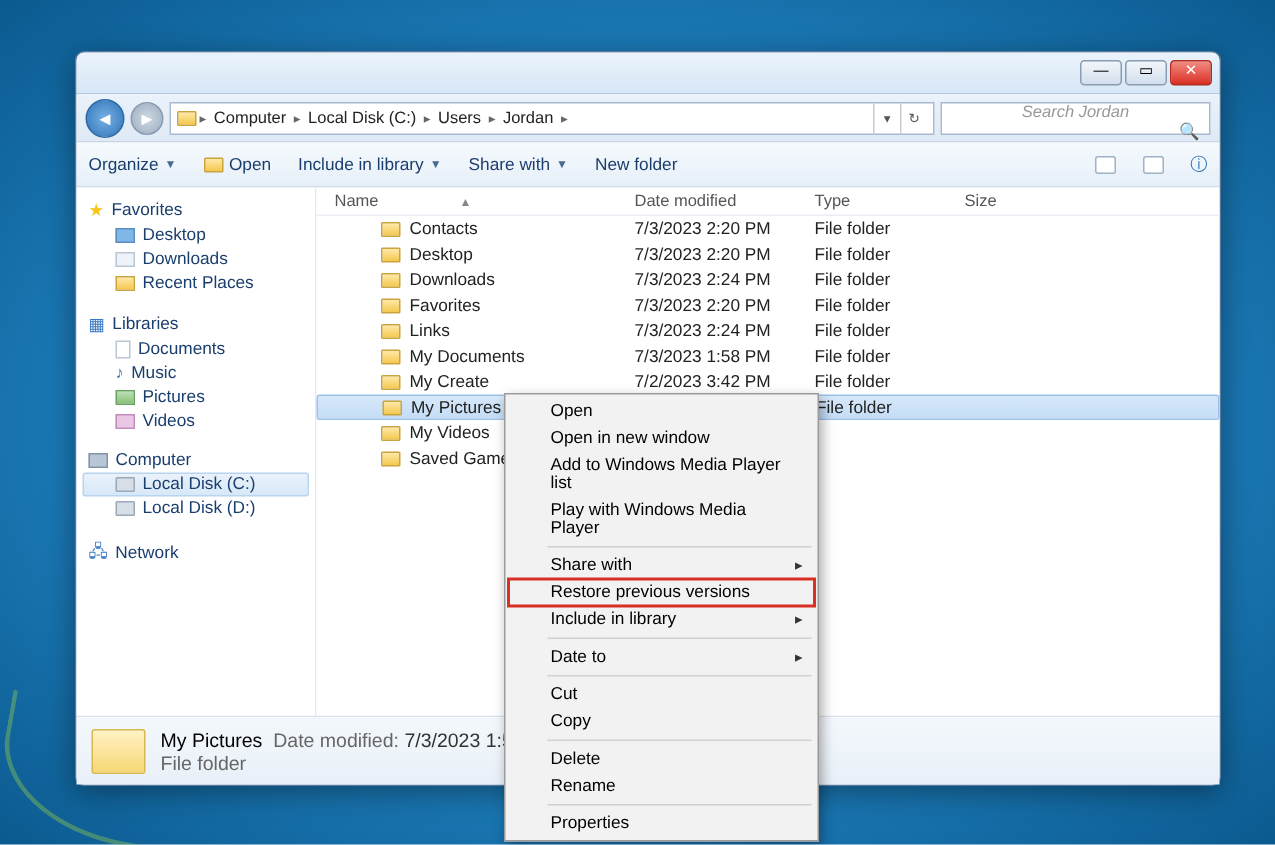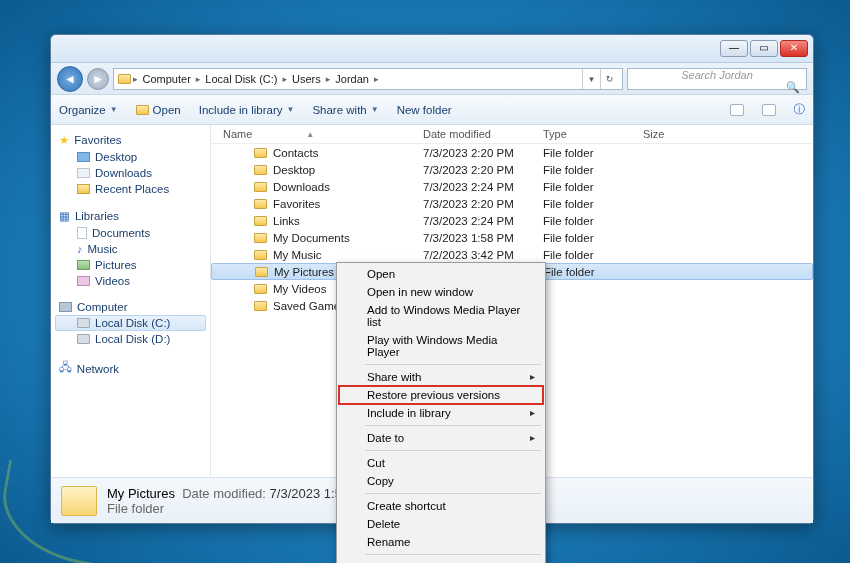--- a/index.html
+++ b/index.html
@@ -302,21 +302,21 @@
               <span class="ic ic-fld"></span>
               <span>My Documents</span>
             </div>
             <div>7/3/2023 1:58 PM</div>
             <div>File folder</div>
             <div></div>
           </div>
           <div class="row">
             <div class="nm">
               <span class="ic ic-fld"></span>
-              <span>My Music</span>
+              <span>My Create</span>
             </div>
             <div>7/2/2023 3:42 PM</div>
             <div>File folder</div>
             <div></div>
           </div>
           <div class="row sel">
             <div class="nm">
               <span class="ic ic-fld"></span>
               <span>My Pictures</span>
             </div>
@@ -363,18 +363,17 @@
   <div class="mdiv"></div>
   <div class="mi sub">Share with</div>
   <div class="mi hl">Restore previous versions</div>
   <div class="mi sub">Include in library</div>
   <div class="mdiv"></div>
   <div class="mi sub">Date to</div>
   <div class="mdiv"></div>
   <div class="mi">Cut</div>
   <div class="mi">Copy</div>
   <div class="mdiv"></div>
-  <div class="mi">Create shortcut</div>
   <div class="mi">Delete</div>
   <div class="mi">Rename</div>
   <div class="mdiv"></div>
   <div class="mi">Properties</div>
 </div>
 
 </body></html>

